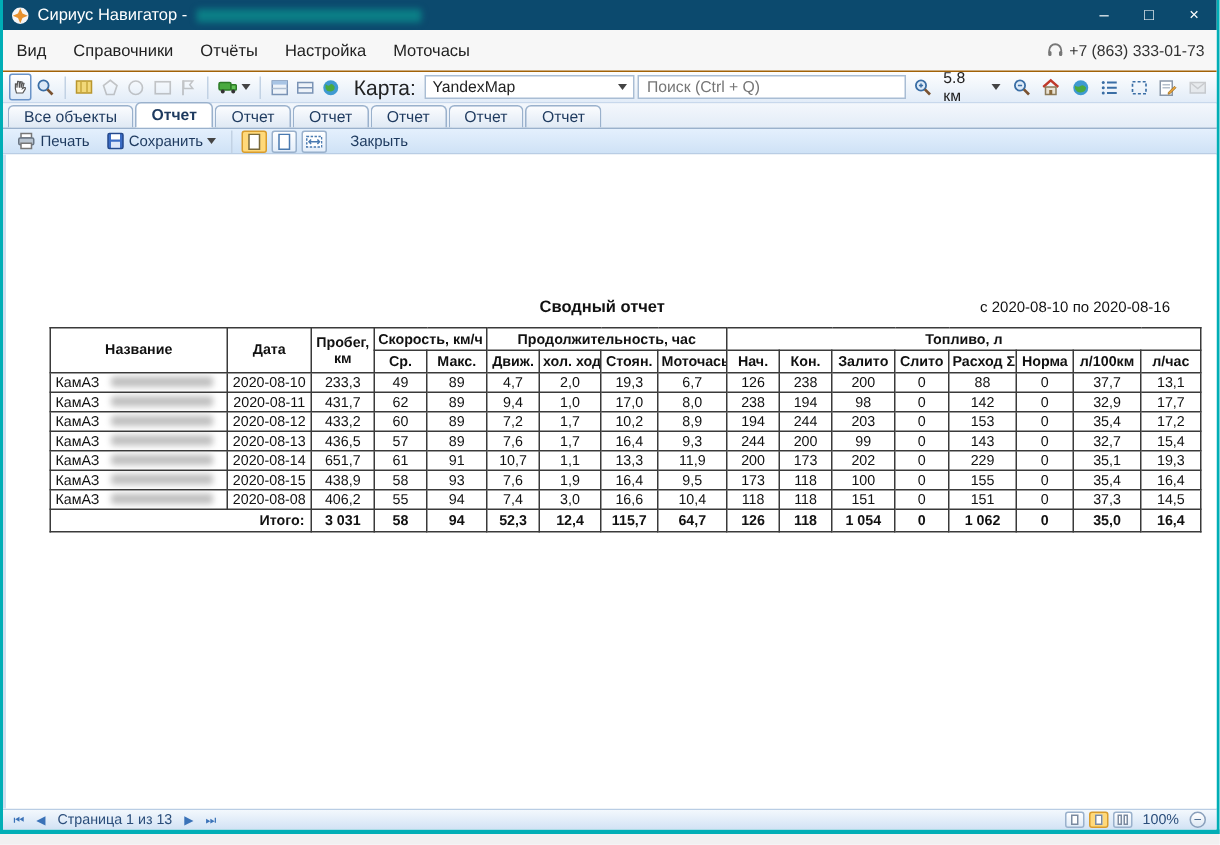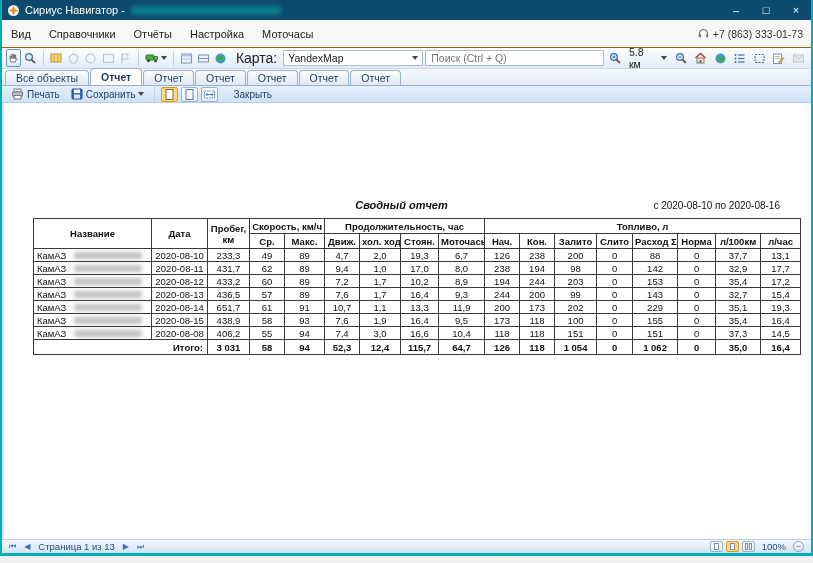--- a/index.html
+++ b/index.html
@@ -40,21 +40,21 @@
   
   .reportbar { height:17px; background:linear-gradient(#e4f0fd,#cfe2f6); border-bottom:1px solid #b9cde4; display:flex; align-items:center; padding:0 5px; gap:3px; font-size:10px; color:#1e3a5f; flex:0 0 auto; }
   .rbtn { display:flex; align-items:center; gap:3px; padding:0 4px; height:15px; border-radius:2px; }
   .rbtn-sq { width:17px; height:15px; display:flex; align-items:center; justify-content:center; border:1px solid transparent; border-radius:2px; }
   .rbtn-sq.active { background:#ffd97a; border-color:#d89c2c; }
   .rbtn-sq.framed { border-color:#9ab1cc; background:linear-gradient(#fff,#e4eefa); }
   
   .canvas { flex:1 1 auto; background:#fff; position:relative; border-left:2px solid #cfe0f0; overflow:hidden; }
   .sheet { position:absolute; left:29px; top:96px; width:747px; }
   .sheet-head { position:relative; height:14px; font-size:11px; }
-  .sheet-title { position:absolute; left:0; right:10px; text-align:center; font-weight:bold; color:#111;font-style:italic; }
+  .sheet-title { position:absolute; left:0; right:10px; text-align:center; font-weight:bold; color:#111; }
   .sheet-period { position:absolute; right:0; top:1px; font-size:10px; color:#111; }
   table.report { border-collapse:collapse; width:747px; table-layout:fixed; margin-top:5px; font-size:9.5px; color:#111; }
   table.report th, table.report td { border:1px solid #3a3a3a; padding:0 2px; overflow:hidden; white-space:nowrap; }
   table.report th { font-weight:bold; height:15px; text-align:center; }
   table.report td { height:13px; text-align:center; }
   table.report td.name-cell { text-align:left; padding-left:3px; }
   table.report tr.totals td { font-weight:bold; height:15px; }
   table.report td.totals-label { text-align:right; padding-right:4px; }
   .plate-redact { display:inline-block; width:68px; height:7px; margin-left:8px; border-radius:2px; background:#bfbfbf; filter:blur(2px); vertical-align:middle; }
   

